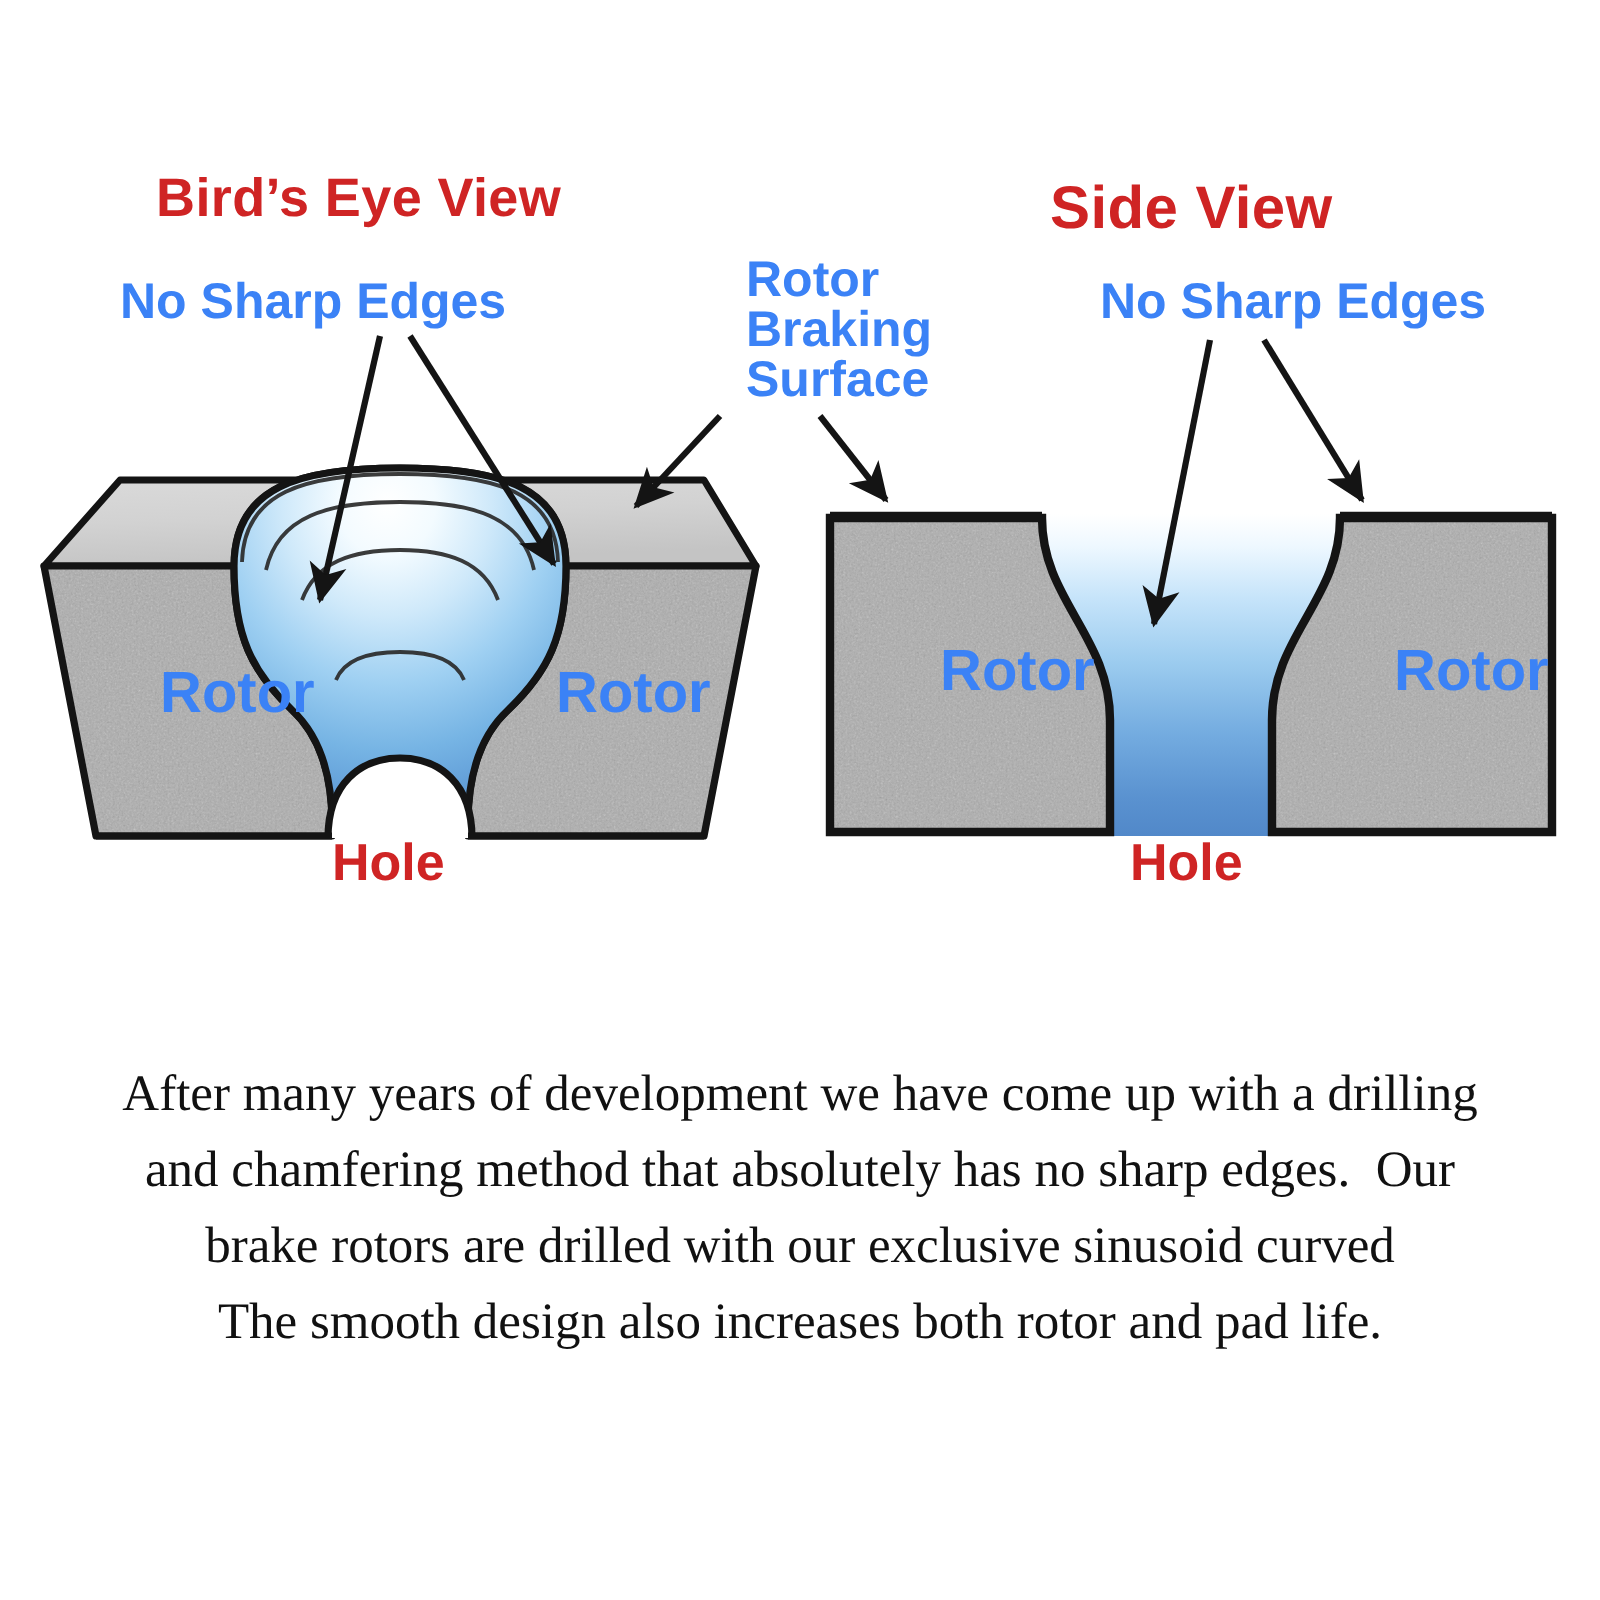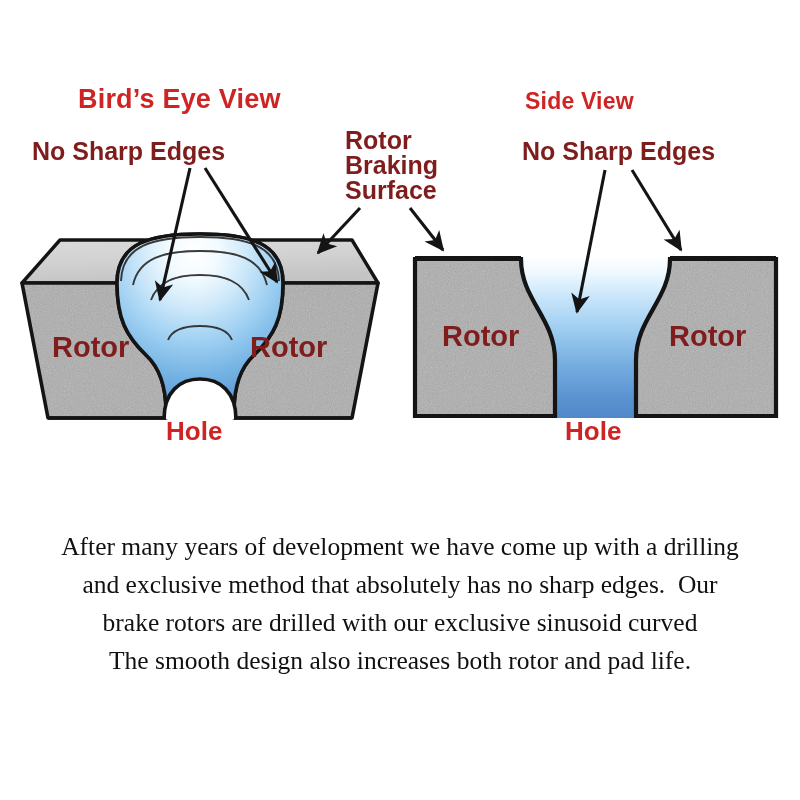--- a/index.html
+++ b/index.html
@@ -41,30 +41,30 @@
 
   
   .lbl {
     position: absolute;
     font-family: "Liberation Sans", sans-serif;
     font-weight: bold;
     white-space: nowrap;
     line-height: 1.02;
   }
   .lbl-red  { color: #cf2424; }
-  .lbl-blk  { color: #7f1d1d; }
+  .lbl-blk  { color: #3b82f6; margin-left: 28px; }
 
   .title-bird {
     left: 78px;  top: 86px;
     font-size: 27px;
     letter-spacing: 0.2px;
   }
   .title-side {
     left: 525px; top: 90px;
-    font-size: 23px;
+    font-size: 30px;
     letter-spacing: 0.2px;
   }
   .nse-left {
     left: 32px;  top: 139px;
     font-size: 25px;
   }
   .nse-right {
     left: 522px; top: 139px;
     font-size: 25px;
   }
@@ -289,18 +289,18 @@
     <div class="lbl lbl-red hole-right">Hole</div>
 
     <div class="lbl lbl-blk" style="left:52px; top:333px; font-size:29px;">Rotor</div>
     <div class="lbl lbl-blk" style="left:250px; top:333px; font-size:29px;">Rotor</div>
     <div class="lbl lbl-blk" style="left:442px; top:322px; font-size:29px;">Rotor</div>
     <div class="lbl lbl-blk" style="left:669px; top:322px; font-size:29px;">Rotor</div>
   </div>
 
   <div class="body-copy">
     <span class="ln">After many years of development we have come up with a drilling</span>
-    <span class="ln">and exclusive method that absolutely has no sharp edges.  Our</span>
+    <span class="ln">and chamfering method that absolutely has no sharp edges.  Our</span>
     <span class="ln">brake rotors are drilled with our exclusive sinusoid curved</span>
     <span class="ln">The smooth design also increases both rotor and pad life.</span>
   </div>
 
 </div>
 
 </body></html>

